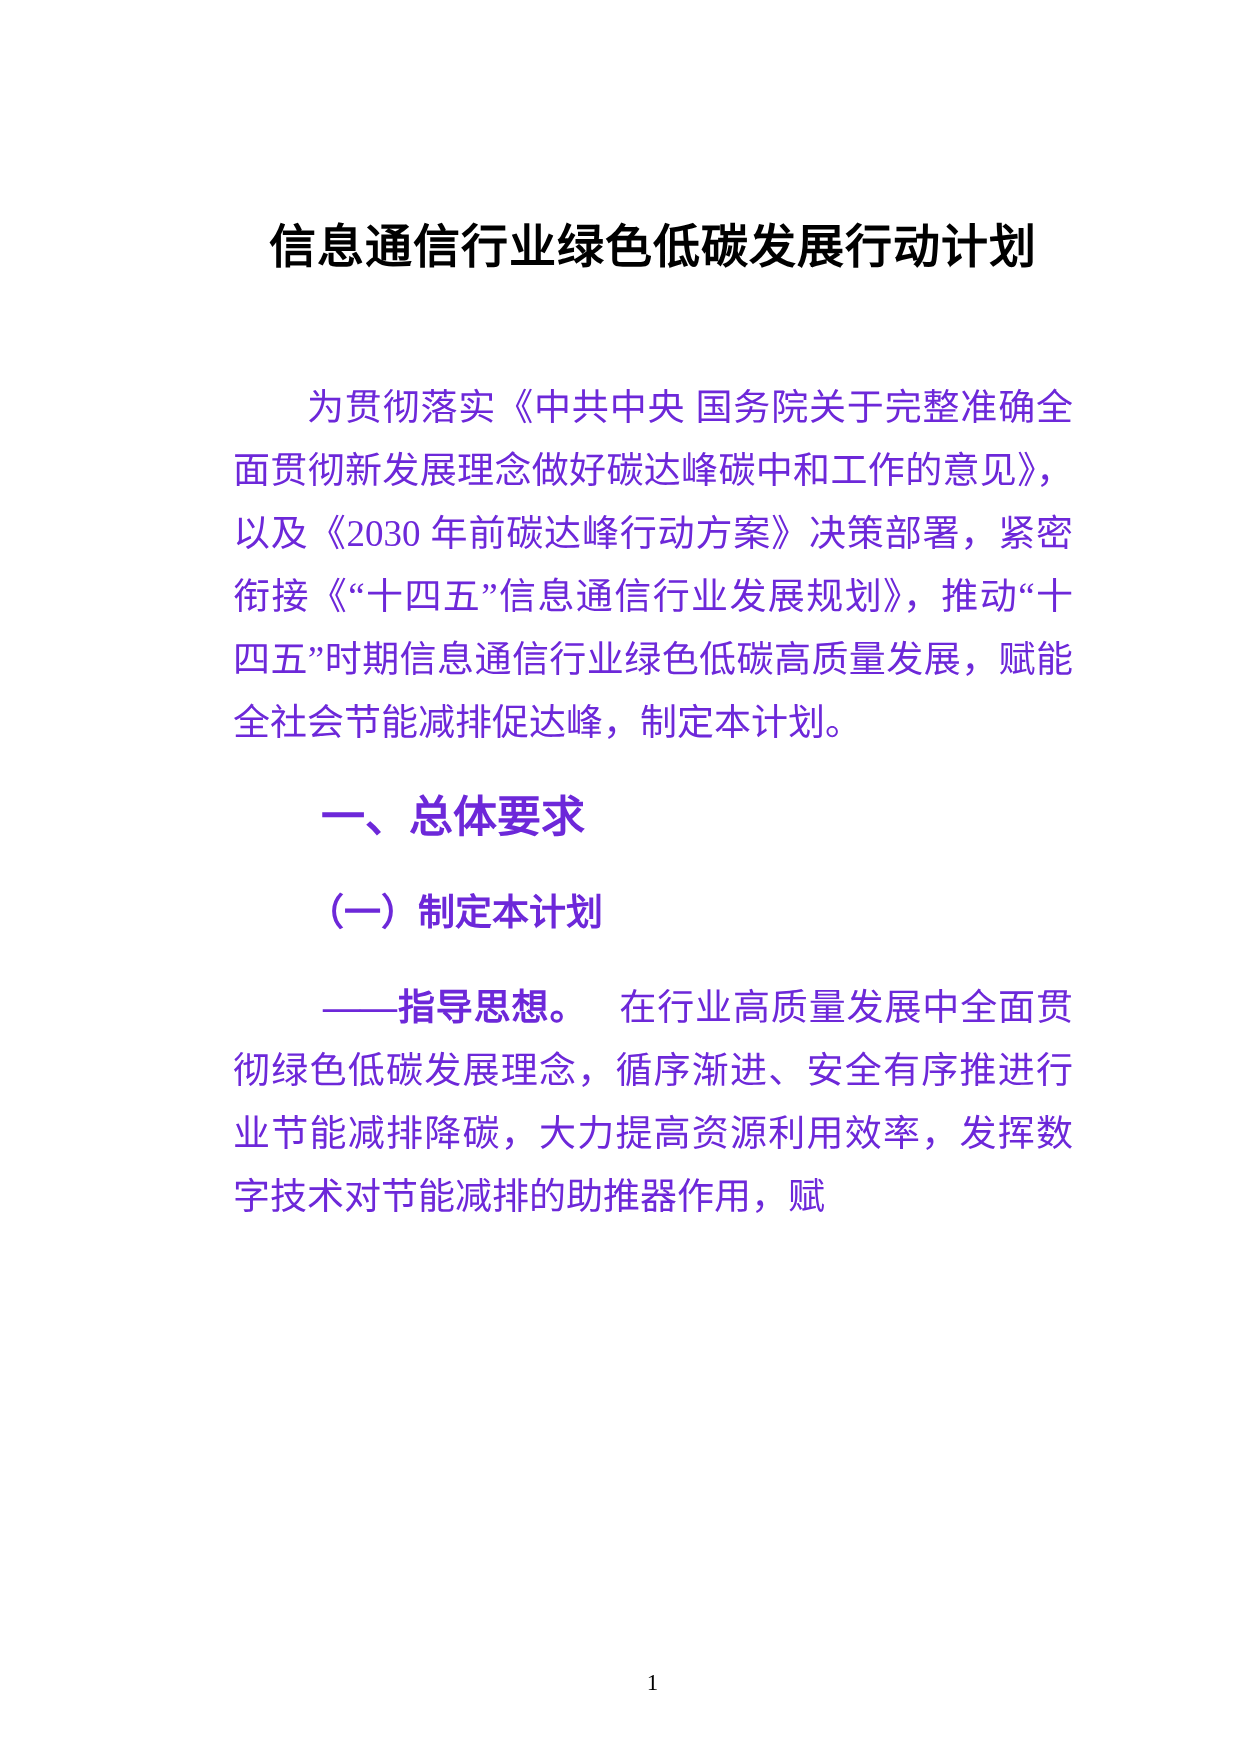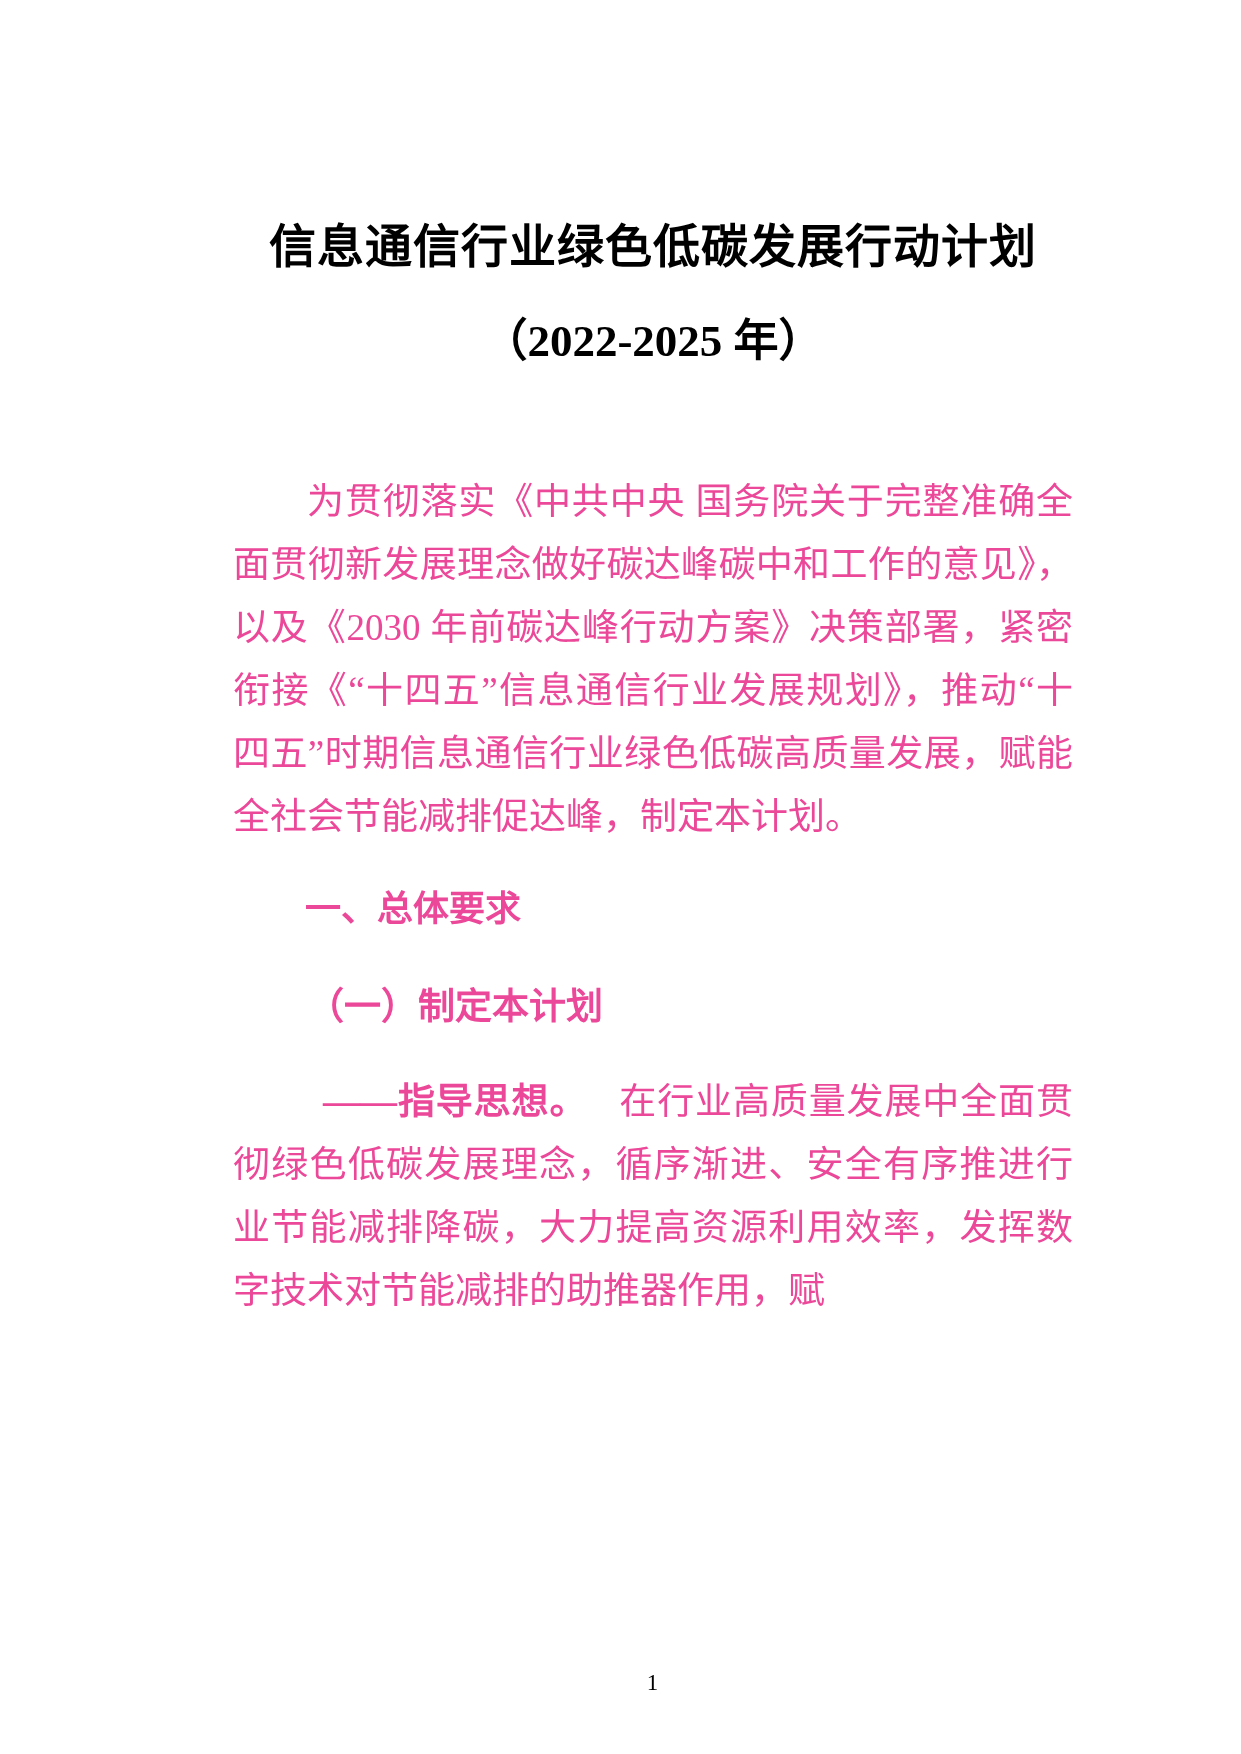--- a/index.html
+++ b/index.html
@@ -44,35 +44,35 @@
     font-weight: 700;
     font-size: 45px;
     line-height: 62px;
     white-space: nowrap;
   }
 
   .block { 
     font-size: 37px;
     line-height: 63px;
     text-indent: 2em;
-    color: #ec4899;
+    color: #6d28d9;
   }
 
   .para {
     font-family: "Liberation Serif", "DejaVu Serif", serif;
     font-weight: 400;
     text-align: justify;
   }
 
   .first-block { margin-top: 66px; }
 
   .h1 {
-    font-family: Liberation Mono, monospace;
+    font-family: Liberation Serif, serif;
     font-weight: 700;
-    font-size: 36px;
+    font-size: 44px;
   }
 
   .h2 {
     font-family: "Liberation Serif", "DejaVu Serif", serif;
     font-weight: 700;
   }
 
   .lead {
     font-weight: 700;
   }
@@ -90,21 +90,20 @@
   }
 </style>
 </head>
 <body>
 
 <div class="page">
   <div class="content">
 
     <div class="doc-title">信息通信行业绿色低碳发展行动计划</div>
 
-    <div class="doc-subtitle">（2022-2025 年）</div>
 
     <p class="block para first-block">为贯彻落实《中共中央 国务院关于完整准确全面贯彻新发展理念做好碳达峰碳中和工作的意见》，以及《2030 年前碳达峰行动方案》决策部署，紧密衔接《“十四五”信息通信行业发展规划》，推动“十四五”时期信息通信行业绿色低碳高质量发展，赋能全社会节能减排促达峰，制定本计划。</p>
 
     <div class="block h1">一、总体要求</div>
 
     <div class="block h2">（一）制定本计划</div>
 
 
 
     <p class="block para"><span class="lead">——指导思想。</span><span>在行业高质量发展中全面贯彻绿色低碳发展理念，循序渐进、安全有序推进行业节能减排降碳，大力提高资源利用效率，发挥数字技术对节能减排的助推器作用，赋</span></p>

